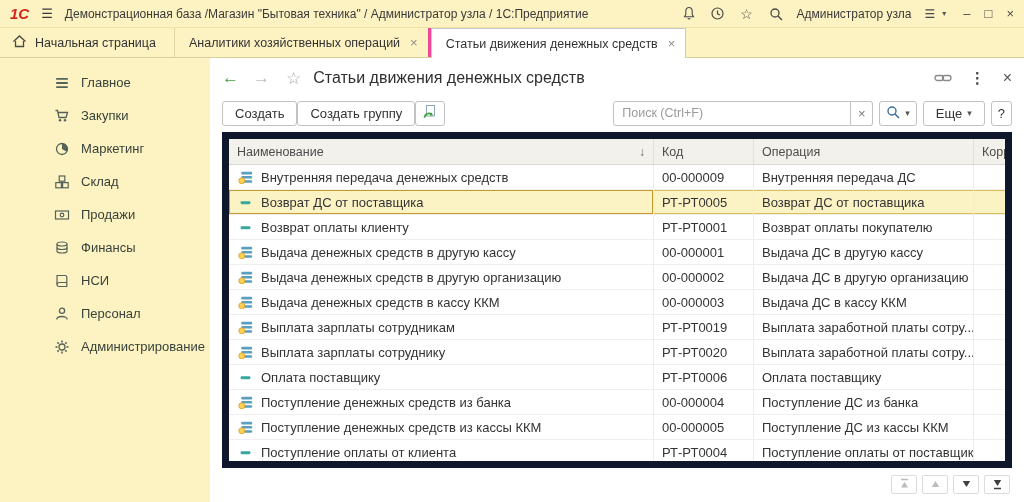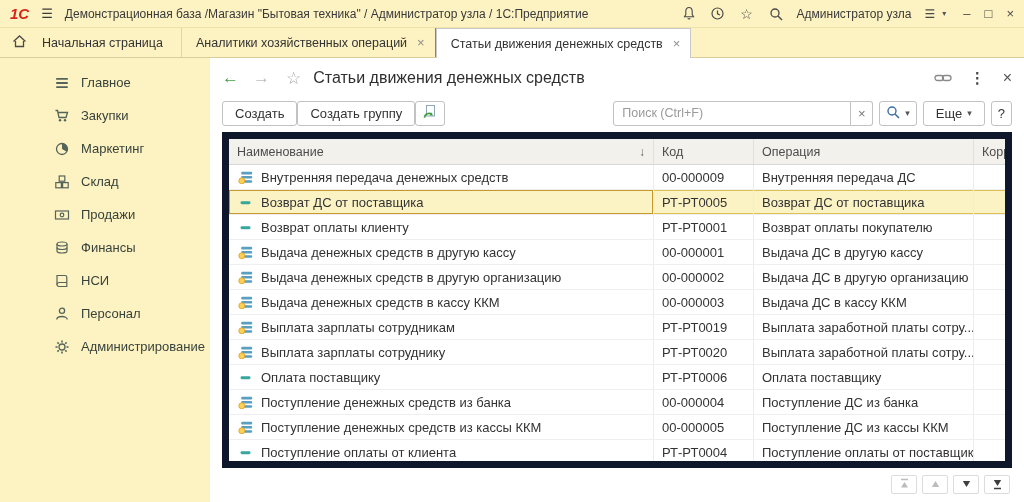--- a/index.html
+++ b/index.html
@@ -14,23 +14,23 @@
   .top-right{margin-left:auto;display:flex;align-items:center;gap:13px;}
   .tb-ico{display:inline-flex;width:16px;height:16px;align-items:center;justify-content:center;color:#4a4a4a;font-size:14px;cursor:pointer;}
   .user-name{font-size:12px;color:#3a3a3a;white-space:nowrap;}
   .svc{display:inline-flex;align-items:center;gap:2px;color:#4a4a4a;font-size:12px;cursor:pointer;}
   .svc .caret{font-size:8px;}
   .win-controls{display:flex;gap:14px;margin-left:4px;margin-right:2px;color:#4a4a4a;font-size:13px;}
   .win-controls span{cursor:pointer;}
 
   
   .tabbar{height:30px;display:flex;background:#fdf2c1;border-bottom:1px solid #d9cd9b;box-sizing:border-box;}
-  .home-tab{display:flex;align-items:center;gap:15px;padding:0 18px 0 12px;font-size:12.5px;color:#333;border-right:1px solid #e2d7a4;cursor:pointer;}
+  .home-tab{display:flex;align-items:center;gap:8px;padding:0 18px 0 12px;font-size:12.5px;color:#333;border-right:1px solid #e2d7a4;cursor:pointer;}
   #tabs{display:flex;}
-  .tab{display:flex;align-items:center;gap:10px;padding:0 10px 0 14px;font-size:12.5px;color:#333;border-right:1px solid #ec4899;cursor:pointer;}
+  .tab{display:flex;align-items:center;gap:10px;padding:0 10px 0 14px;font-size:12.5px;color:#333;border-right:3px solid #ec4899;cursor:pointer;}
   .tab.active{background:#fff;border:1px solid #c9c9c9;border-bottom:none;margin-bottom:-1px;position:relative;z-index:2;}
   .tab-close{color:#8b8b8b;font-size:13px;cursor:pointer;}
 
   
   .main{position:absolute;top:58px;left:0;right:0;bottom:0;display:flex;}
   .sidebar{width:170px;flex:none;background:#fdf2c1;padding-top:8px;box-sizing:border-box;margin-left:40px;}
   .sb-item{display:flex;align-items:center;gap:11px;height:33px;padding-left:13px;font-size:13px;color:#37423b;cursor:pointer;}
   .sb-ico{width:17px;height:16px;display:inline-flex;align-items:center;justify-content:center;}
   .content{flex:1;min-width:0;background:#fff;position:relative;}
 

